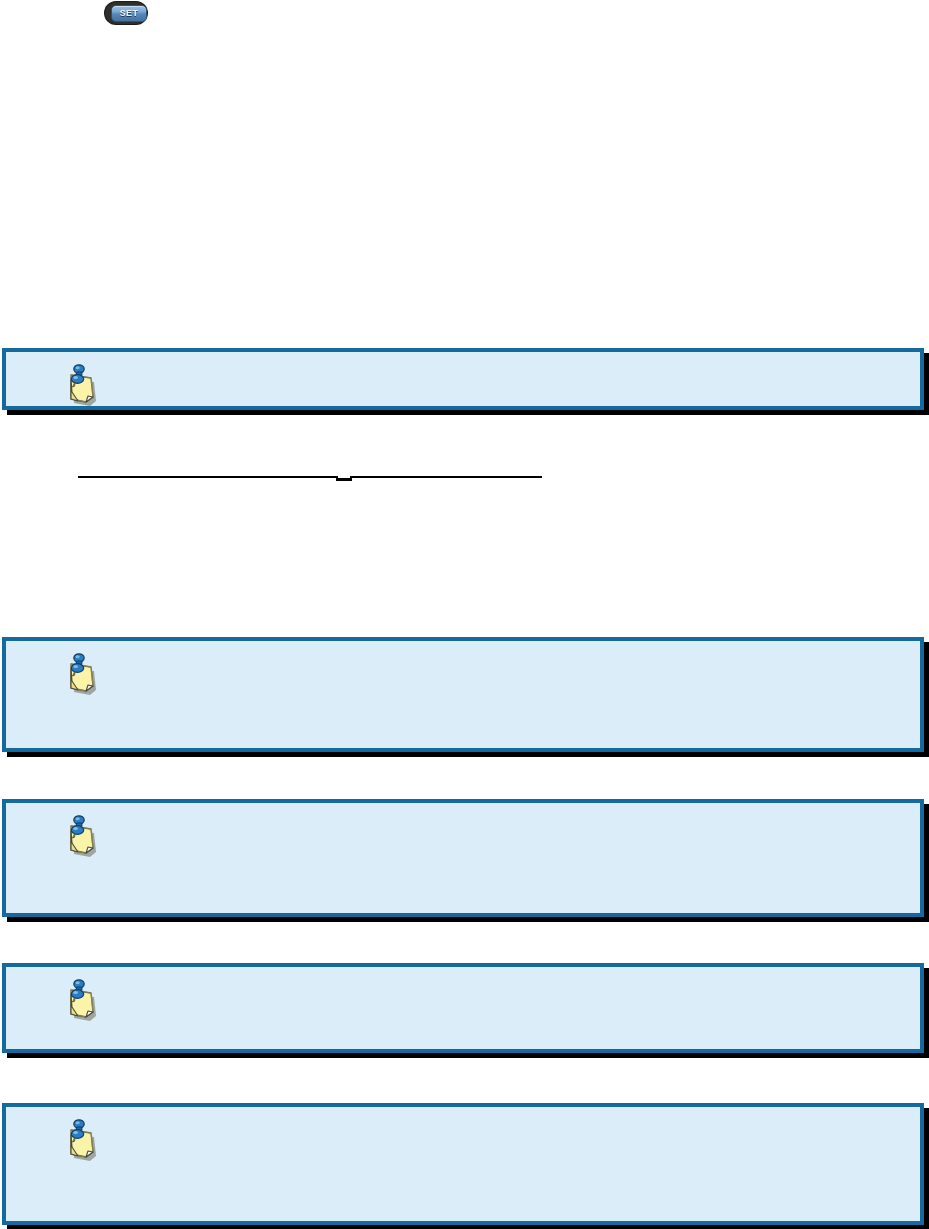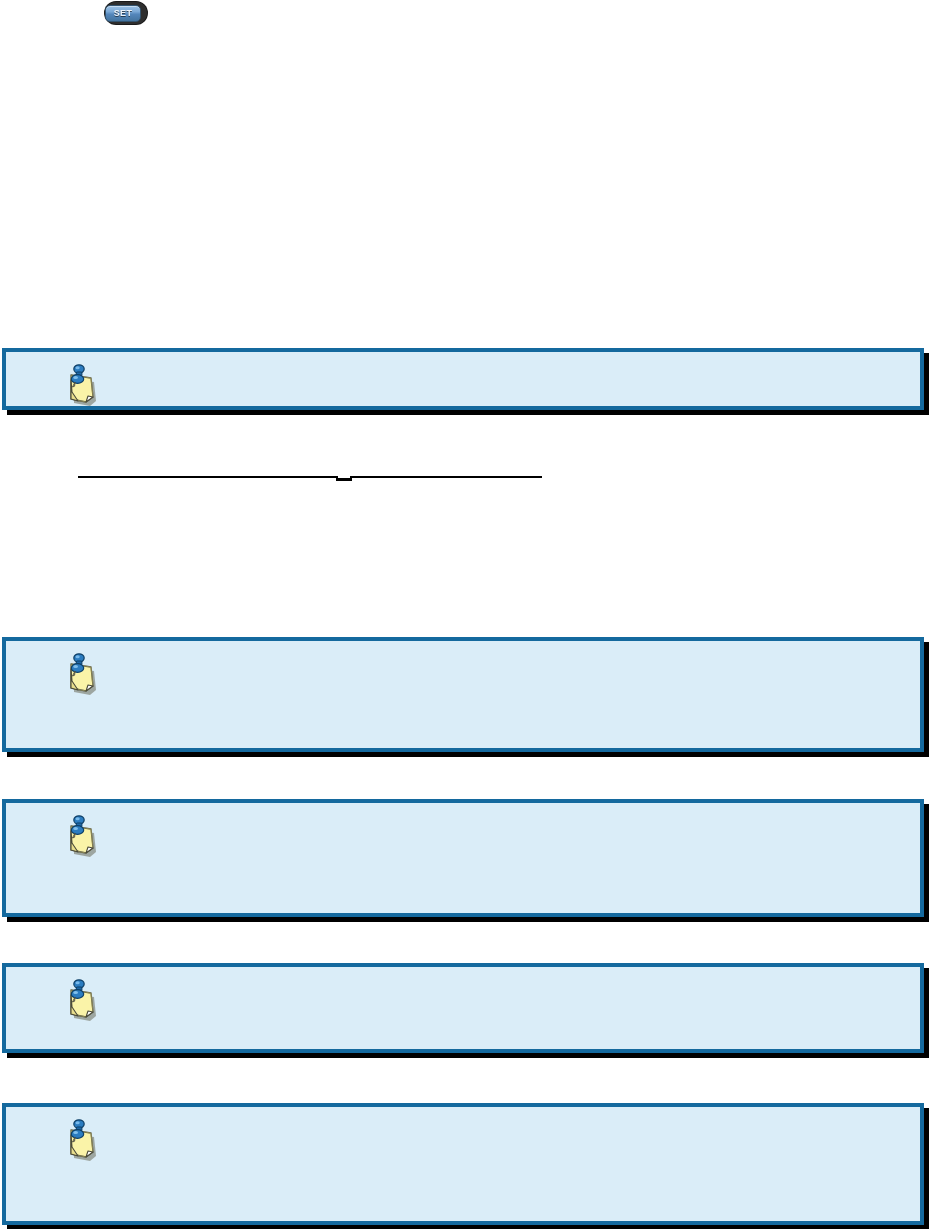--- a/index.html
+++ b/index.html
@@ -29,21 +29,21 @@
     position: absolute;
     left: 105px;
     top: 2px;
     width: 42px;
     height: 22px;
     border-radius: 11px;
     background: #2e2e2e;
     box-shadow: 0 0 0 1px #1a1a1a;
     display: flex;
     align-items: center;
-    justify-content: flex-start;
+    justify-content: flex-end;
   }
   .set-button-inner {
     width: 34px;
     height: 15px;
     border-radius: 5px;
     background: linear-gradient(to bottom, #9cc2e6 0%, #7aa8d6 38%, #5486bb 55%, #44749f 100%);
     border: 1px solid #32536f;
     display: flex;
     align-items: center;
     justify-content: center;

